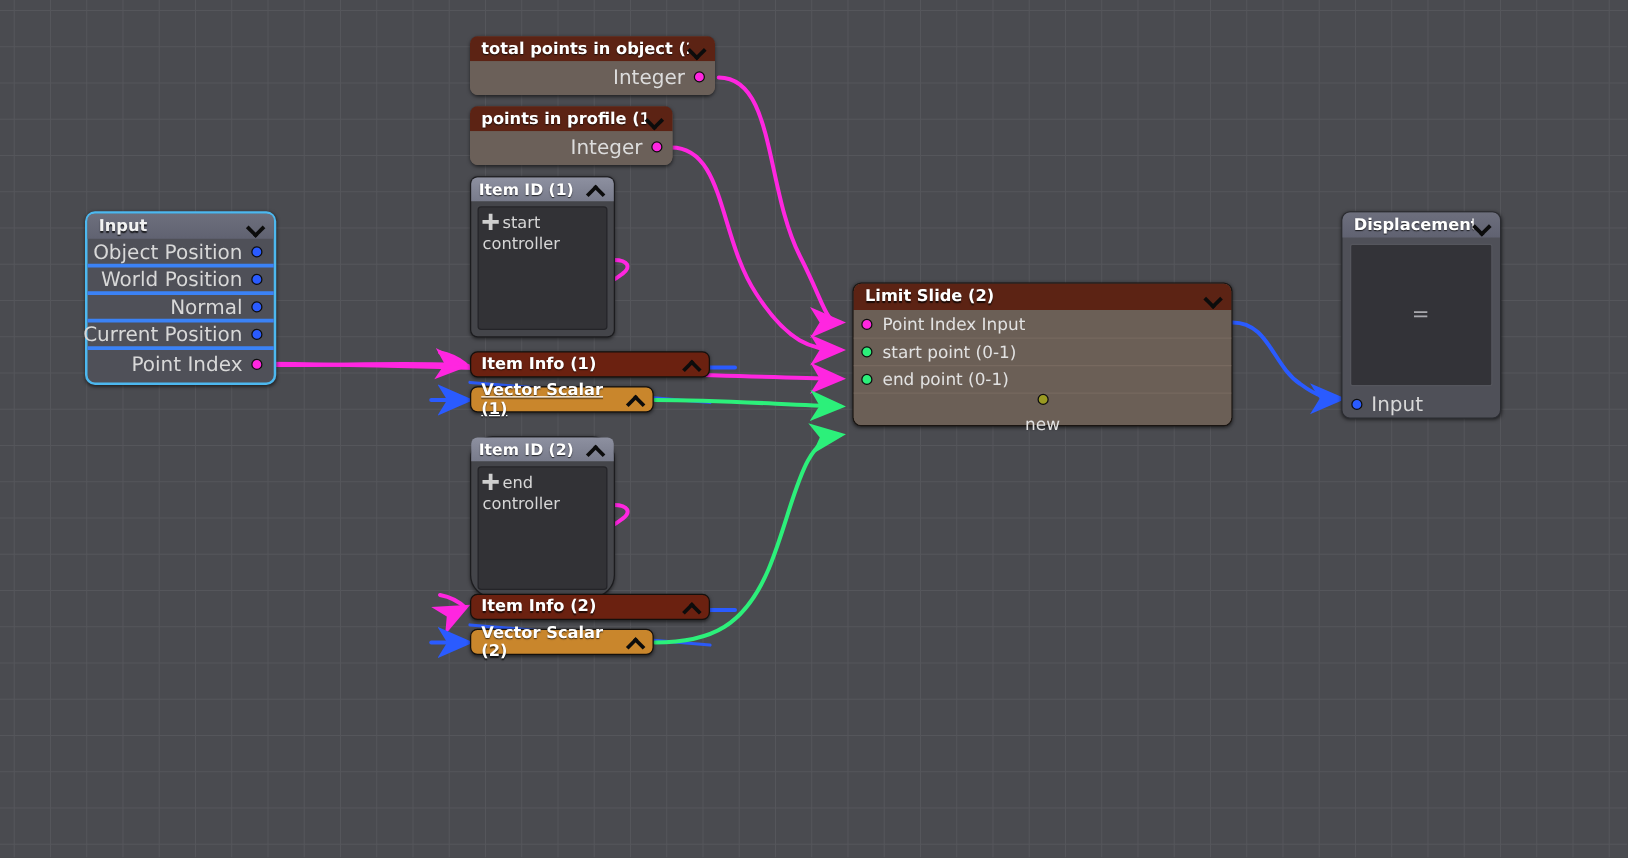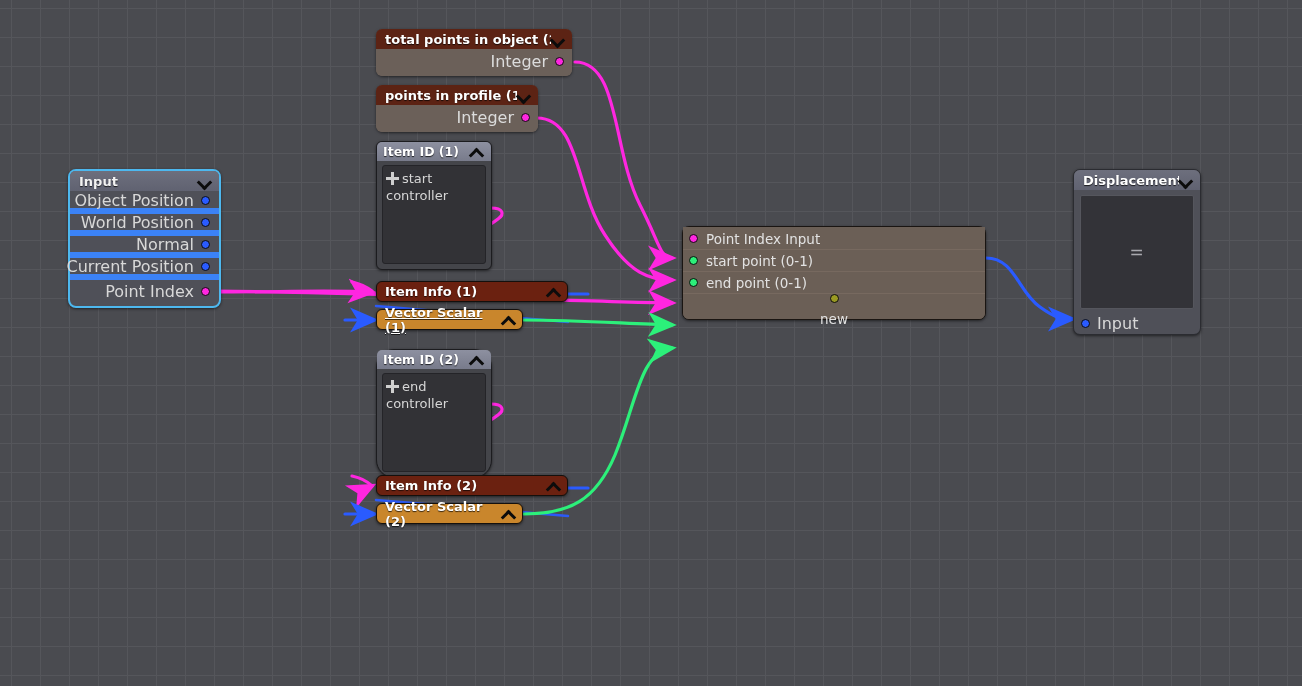--- a/index.html
+++ b/index.html
@@ -105,21 +105,21 @@
   }
   #node-input .node-hdr {
     background: linear-gradient(to bottom, #6d6f7d, #606271);
     color: #f2f2f2;
     border-radius: 5px 5px 0 0;
   }
   #node-input .row {
     justify-content: flex-end;
     gap: 7px;
     padding-right: 9px;
-    border-bottom: 6px solid #3b82f6;
+    border-bottom: 3px solid #3b82f6;
   }
   #node-input .row:last-child { border-bottom: none; }
 
   
   .valnode { width: 196px; background: #6b6059; }
   .valnode .node-hdr { background: #5c2314; }
   .valnode .node-body { background: #6b6059; }
   .valnode .row {
     justify-content: flex-end;
     gap: 7px;
@@ -386,20 +386,24 @@
     <span class="ttl">Item Info (2)</span>
     <span class="chev up"></span>
   </div>
 
   <div class="node bar vecscalar" id="node-vec2">
     <span class="ttl">Vector Scalar (2)</span>
     <span class="chev up"></span>
   </div>
 
   <div class="node" id="node-limit">
+    <div class="node-hdr">
+      <span class="ttl">Limit Slide (2)</span>
+      <span class="chev"></span>
+    </div>
     <div class="node-body">
       <div class="row">
         <span class="sock pink"></span>
         <span class="lbl">Point Index Input</span>
       </div>
       <div class="row">
         <span class="sock green"></span>
         <span class="lbl">start point (0-1)</span>
       </div>
       <div class="row">

